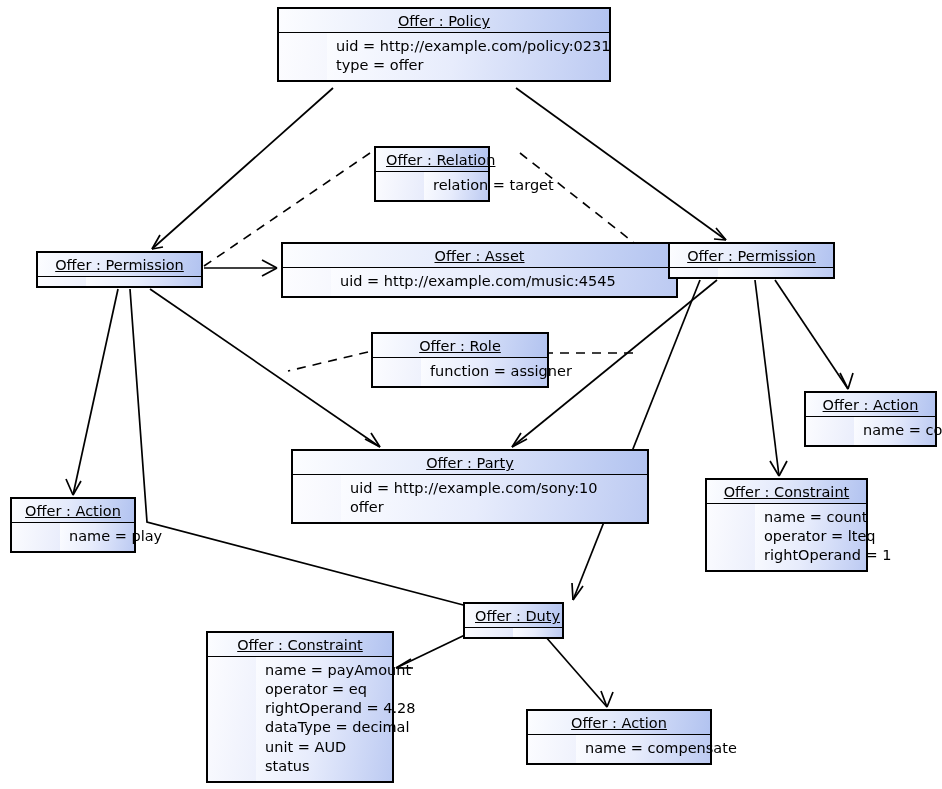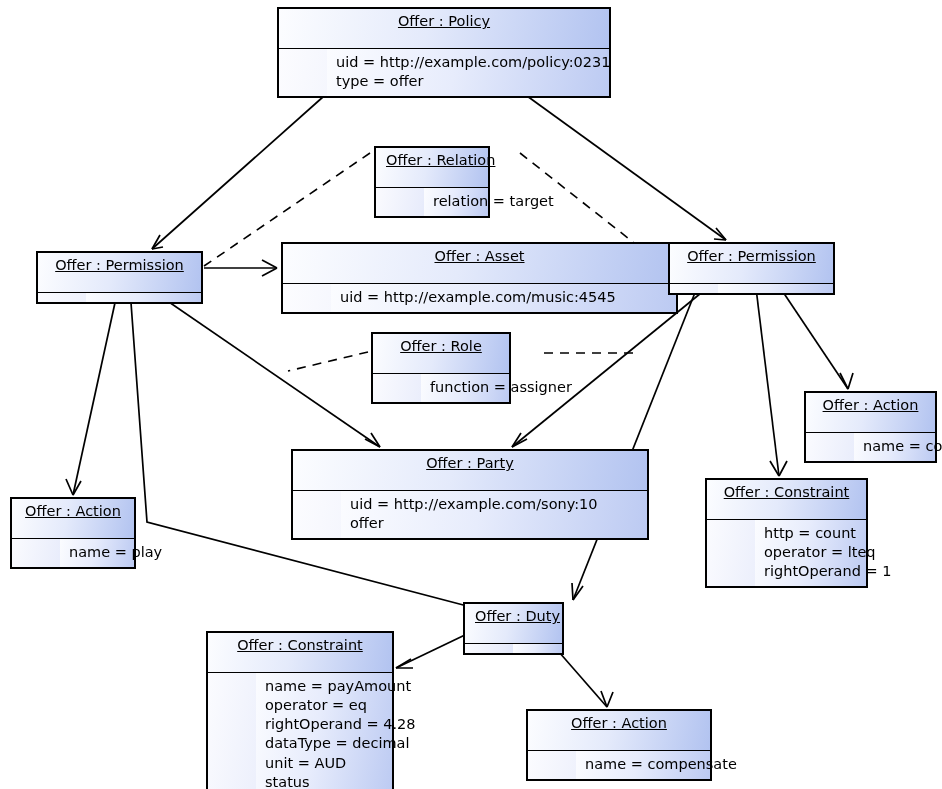--- a/index.html
+++ b/index.html
@@ -27,21 +27,21 @@
   .node {
     position: absolute;
     box-sizing: border-box;
     border: 2px solid #000000;
     background: linear-gradient(100deg, #fdfdff 0%, #e8ecfb 45%, #b9c8f2 100%);
     z-index: 5;
   }
   .node-header {
     box-sizing: border-box;
     text-align: center;
-    padding: 4px 10px 19px 10px;
+    padding: 4px 10px 3px 10px;
     font-size: 14.5px;
     color: #000000;
     border-bottom: 1px solid #000000;
     background: linear-gradient(100deg, #fcfdff 0%, #e4eafb 45%, #b2c3f0 100%);
     white-space: nowrap;
   }
   .node-header span {
     text-decoration: underline;
   }
   .node-body {
@@ -187,21 +187,21 @@
     </div>
   </div>
 
   <div class="node" style="left:668px; top:242px; width:167px;">
     <div class="node-header">
       <span>Offer : Permission</span>
     </div>
     <div class="node-body empty"></div>
   </div>
 
-  <div class="node" style="left:371px; top:332px; width:140px;">
+  <div class="node" style="left:371px; top:332px; width:178px;">
     <div class="node-header">
       <span>Offer : Role</span>
     </div>
     <div class="node-body">
       <div>function = assigner</div>
     </div>
   </div>
 
   <div class="node" style="left:804px; top:391px; width:133px;">
     <div class="node-header">
@@ -229,21 +229,21 @@
     <div class="node-body">
       <div>name = play</div>
     </div>
   </div>
 
   <div class="node" style="left:705px; top:478px; width:163px;">
     <div class="node-header">
       <span>Offer : Constraint</span>
     </div>
     <div class="node-body">
-      <div>http = count</div>
+      <div>name = count</div>
       <div>operator = lteq</div>
       <div>rightOperand = 1</div>
     </div>
   </div>
 
   <div class="node" style="left:463px; top:602px; width:101px;">
     <div class="node-header">
       <span>Offer : Duty</span>
     </div>
     <div class="node-body empty"></div>

